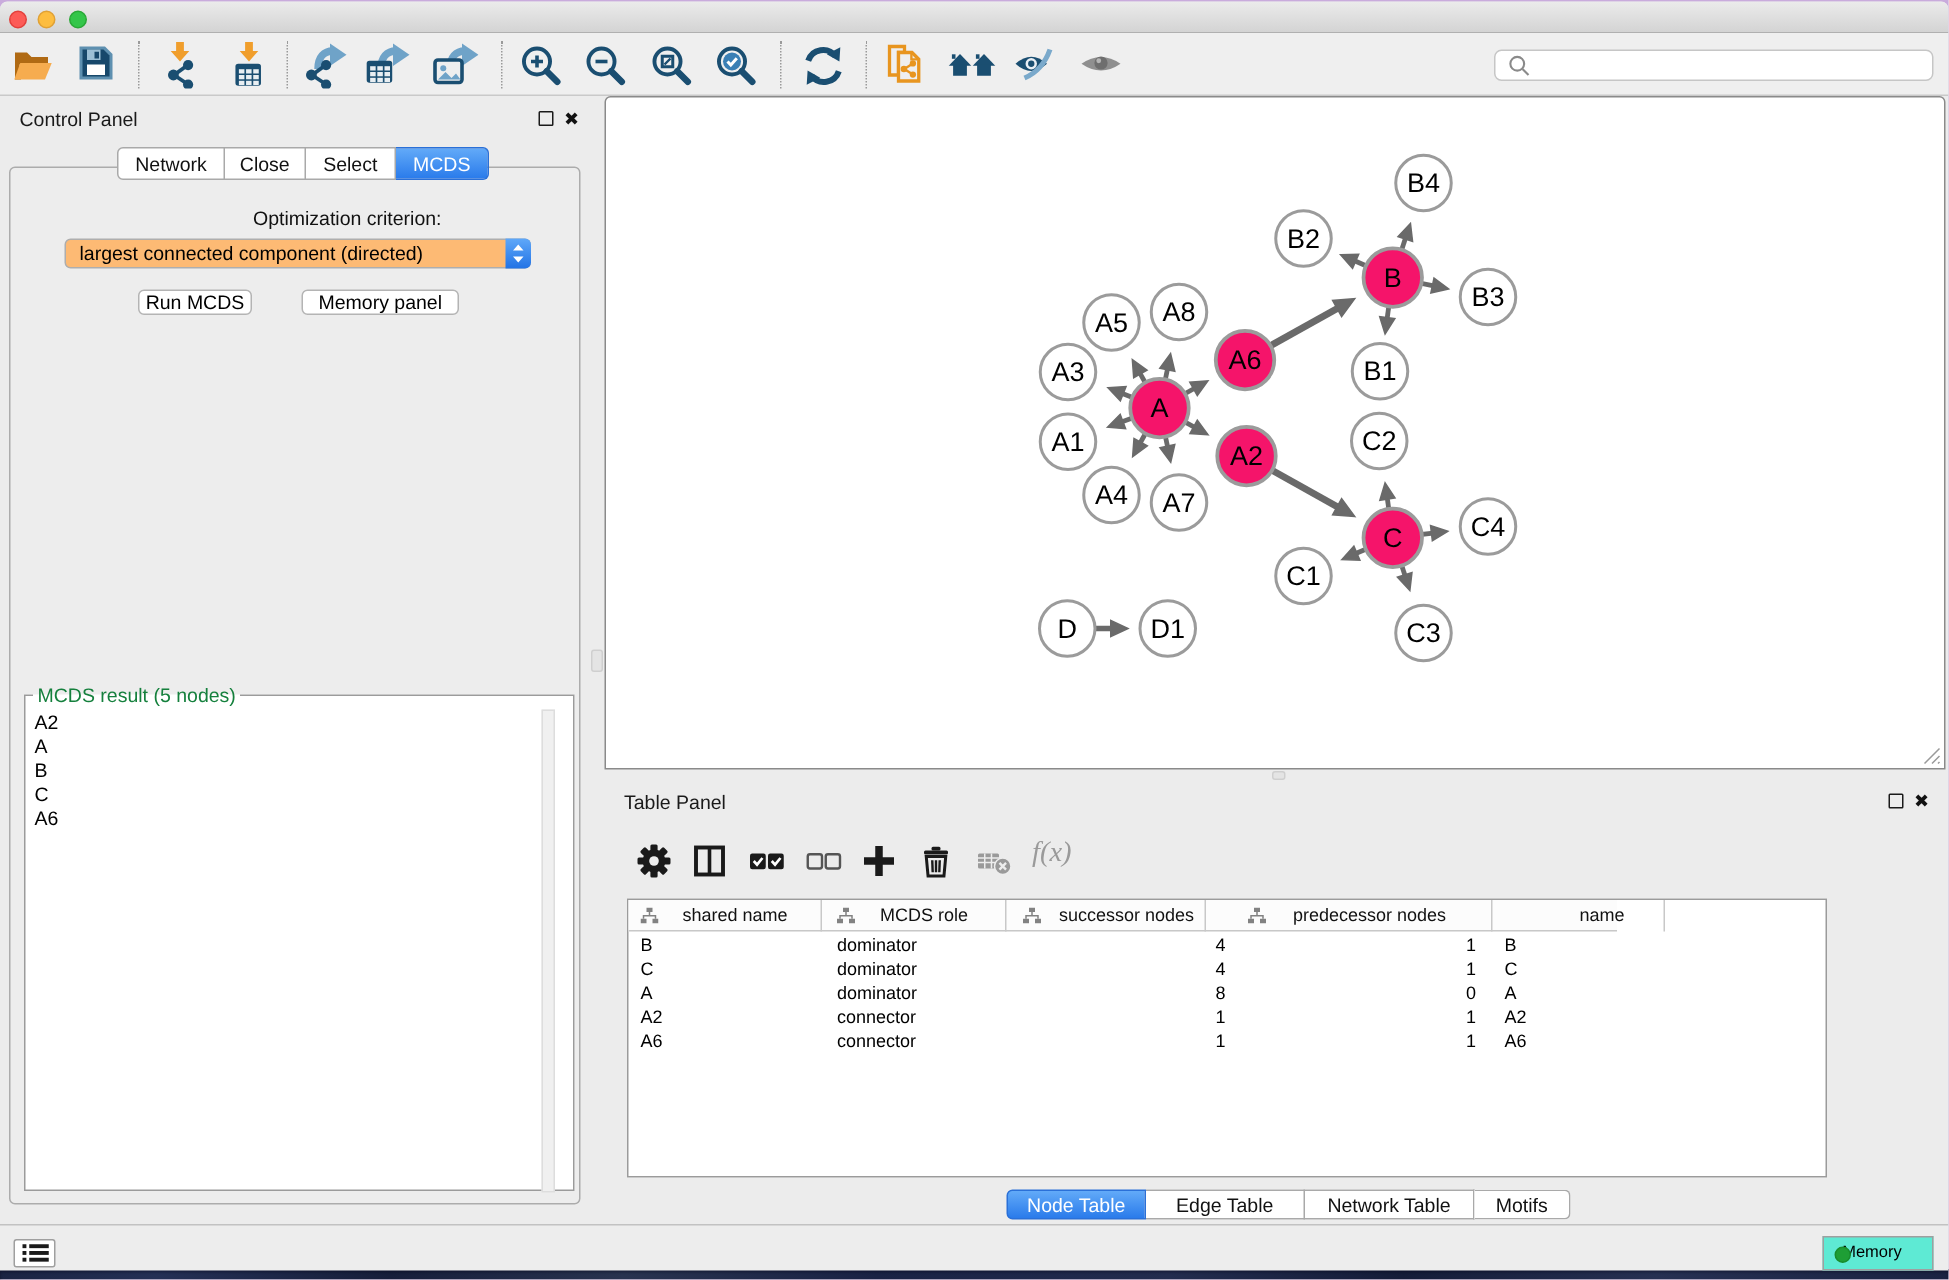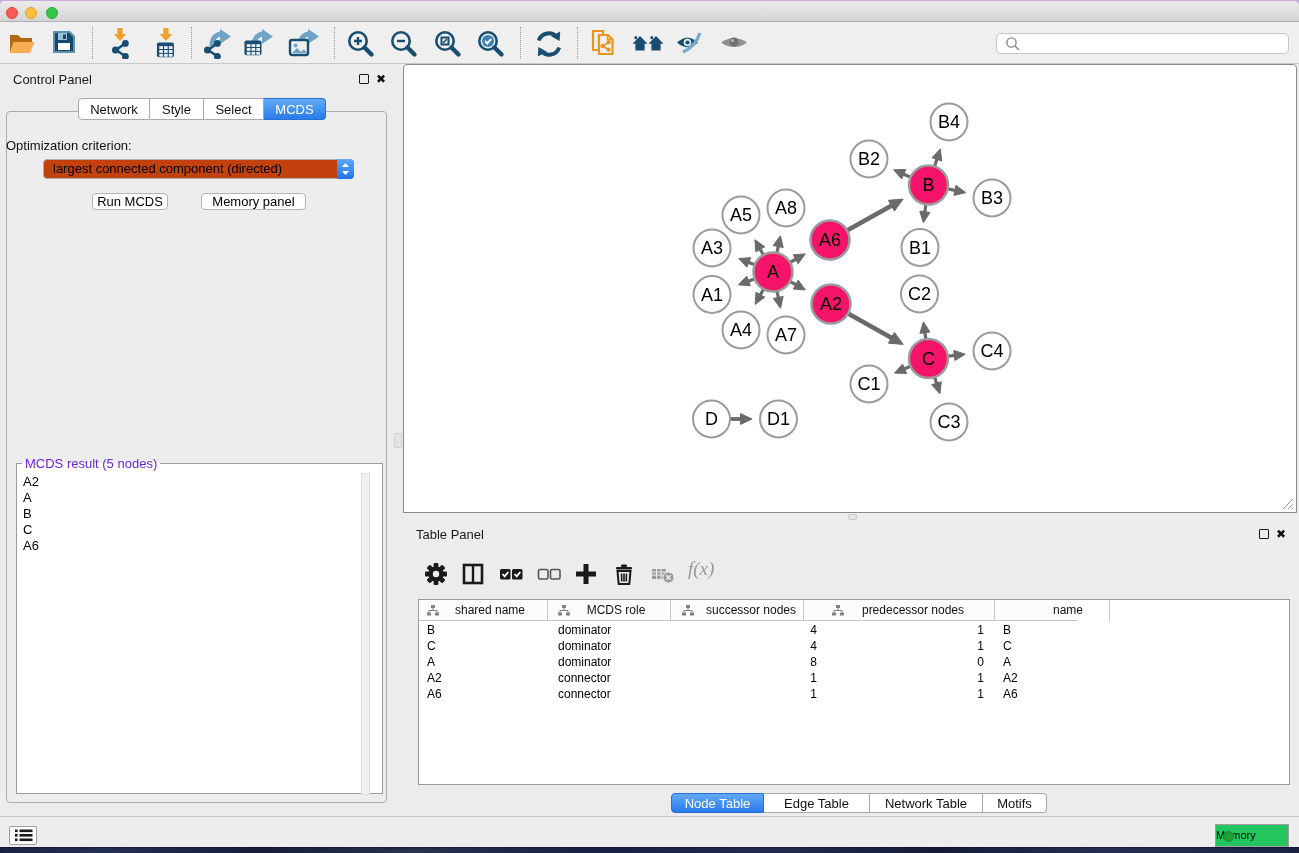--- a/index.html
+++ b/index.html
@@ -21,57 +21,57 @@
 #cp .hdr{position:absolute;left:13px;top:8px;font-size:13px;color:#1a1a1a}
 .wicons{position:absolute;font-size:12px;color:#111}
 .sq{position:absolute;width:10px;height:10px;border:1.5px solid #1a1a1a;border-radius:1px}
 #cp .pane{position:absolute;left:6px;top:47px;width:381px;height:692px;border:1px solid #acacac;border-radius:4px;background:#ededed}
 .tabs{position:absolute;display:flex;height:22px}
 .tab{height:22px;line-height:21px;font-size:13px;background:#fff;border:1px solid #a9a9a9;border-left:none;text-align:center;color:#111}
 .tab.first{border-left:1px solid #a9a9a9;border-radius:4px 0 0 4px}
 .tab.last{border-radius:0 4px 4px 0}
 .tab.sel{background:linear-gradient(#62aaf8,#2a7beb);color:#fff;border-color:#2a70d8}
 #cp .tabs{left:78px;top:34px}
-#oc{position:absolute;left:6px;top:74px;width:451px;font-size:13px;color:#111}
-#dd{position:absolute;left:43px;top:95px;width:311px;height:20px;background:#c2410c;border:1px solid #aeaeae;border-radius:4px;font-size:13px;line-height:18px;color:#000;padding-left:9px}
+#oc{position:absolute;left:6px;top:74px;width:451px;text-align:center;font-size:13px;color:#111}
+#dd{position:absolute;left:43px;top:95px;width:311px;height:20px;background:#fdba74;border:1px solid #aeaeae;border-radius:4px;font-size:13px;line-height:18px;color:#000;padding-left:9px}
 #dd .step{position:absolute;right:-1px;top:-1px;width:17px;height:20px;border-radius:0 4px 4px 0;background:linear-gradient(#5fa8f9,#2273e5)}
 .btn{position:absolute;height:17px;background:#fff;border:1px solid #b4b4b4;border-radius:4px;font-size:13px;text-align:center;line-height:15px;color:#000}
 #mcdsres{position:relative;float:left;margin-left:16px;margin-top:392px;width:367px;height:338px;border:1px solid #9b9b9b;background:#fff;font-size:13px}
-#mcdsres legend{font-size:13px;color:#6d28d9;margin-left:5px;padding:0 3px}
+#mcdsres legend{font-size:13px;color:#15803d;margin-left:5px;padding:0 3px}
 #mcdsres .items{position:absolute;left:6px;top:3px;line-height:16px;color:#000}
 #mcdsres .sb{position:absolute;right:12px;top:2px;width:9px;height:322px;background:#f0f0f0;border:1px solid #ddd}
 
 .vsplit{position:absolute;left:394px;top:432px;width:8px;height:15px;background:#e4e4e4;border:1px solid #cfcfcf;border-radius:2px}
 .hsplit{position:absolute;left:848px;top:513px;width:9px;height:6px;background:#e4e4e4;border:1px solid #cfcfcf;border-radius:2px}
 
 #nw{position:absolute;left:403px;top:63px;width:894px;height:449px;border:1px solid #8a8a8a;border-radius:4px 4px 0 0;background:#fff}
 #nw .tb{position:absolute;left:0;top:0;width:892px;height:22px;background:linear-gradient(#ededed,#d2d2d2);border-bottom:1px solid #a2a2a2;border-radius:4px 4px 0 0}
 #nw .t1{left:8px;background:#f4645c;border:1px solid #dc4f48}
 #nw .t2{left:28px;background:#f8be4c;border:1px solid #dfa63d}
 #nw .t3{left:48px;background:#3dc84f;border:1px solid #30ab40}
 #nw .tl{top:5px;width:11px;height:11px}
 #nw .tt{position:absolute;top:4px;left:0;width:100%;text-align:center;font-size:13px;color:#2b2b2b}
 #nw .corner{position:absolute;left:0;top:0;width:0;height:0;border-top:7px solid #4a7fd4;border-right:7px solid transparent;border-radius:4px 0 0 0}
 #graph{position:absolute;left:1px;top:23px}
 .grip{position:absolute;right:2px;bottom:2px;width:12px;height:12px}
 
 #tp{position:absolute;left:403px;top:520px;width:896px;height:295px}
 #tp .hdr{position:absolute;left:13px;top:6px;font-size:13px;color:#1a1a1a}
 #tptools{position:absolute;left:15px;top:34px;width:874px;height:48px}
-#tbl{position:absolute;left:15px;top:78px;width:872px;height:186px;background:#fff;border:1px solid #9b9b9b}
+#tbl{position:absolute;left:15px;top:78px;width:800px;height:186px;background:#fff;border:1px solid #9b9b9b}
 #tbl .thead{position:absolute;left:0;top:0;width:659px;height:21px;background:#fcfcfc;border-bottom:1px solid #c8c8c8;font-size:12px;color:#111}
 .hcell{position:absolute;top:0;height:21px;border-right:1px solid #c8c8c8;text-align:center;line-height:21px}
 .trow{position:absolute;font-size:12px;color:#000;height:16px;line-height:16px}
 .num{position:absolute;text-align:right}
 #tp .tabs{left:268px;top:272px}
 #tp .tab{height:20px;line-height:19px}
 
 #status{position:absolute;left:0;top:815px;width:1299px;height:31px;background:#ededed;border-top:1px solid #c2c2c2}
 #lbtn{position:absolute;left:9px;top:9px;width:28px;height:19px;background:#fff;border:1px solid #9f9f9f;border-radius:2px}
-#mem{position:absolute;left:1215px;top:7px;width:74px;height:23px;background:#22c55e;border:1px solid #9f9f9f;font-size:11px;color:#000;line-height:21px;text-align:left;padding-right:8px}
+#mem{position:absolute;left:1215px;top:7px;width:74px;height:23px;background:#5eead4;border:1px solid #9f9f9f;font-size:11px;color:#000;line-height:21px;text-align:center;padding-right:8px}
 #mem i{position:absolute;left:7px;top:6px;width:11px;height:11px;border-radius:50%;background:#1e9e35;border:1px solid #188c2c}
 </style></head>
 <body>
 <div id="navy"></div>
 <div id="win">
   <div id="titlebar">
       <span class="tl t1"></span>
       <span class="tl t2"></span>
       <span class="tl t3"></span>
     </div>
@@ -230,21 +230,21 @@
         </svg>
       </div>
     </div>
   <div id="cp">
     <div class="hdr">Control Panel</div>
     <span class="sq" style="left:359px;top:10px"></span>
       <span class="wicons" style="left:376px;top:8px">✖</span>
     <div class="pane"></div>
     <div class="tabs">
         <span class="tab first" style="width:72px">Network</span>
-        <span class="tab" style="width:54px">Style</span>
+        <span class="tab" style="width:54px">Close</span>
         <span class="tab" style="width:60px">Select</span>
         <span class="tab sel last" style="width:62px">MCDS</span>
       </div>
     <div id="oc">Optimization criterion:</div>
     <div id="dd">largest connected component (directed)<span class="step"><svg width="17" height="20" viewBox="0 0 17 20">
             <path d="M8.5,4 L12,8 L5,8 z M8.5,16 L12,12 L5,12 z" fill="#fff"></path>
           </svg></span></div>
     <div class="btn" style="left:92px;top:129px;width:76px">Run MCDS</div>
     <div class="btn" style="left:201px;top:129px;width:105px">Memory panel</div>
     <fieldset id="mcdsres">

